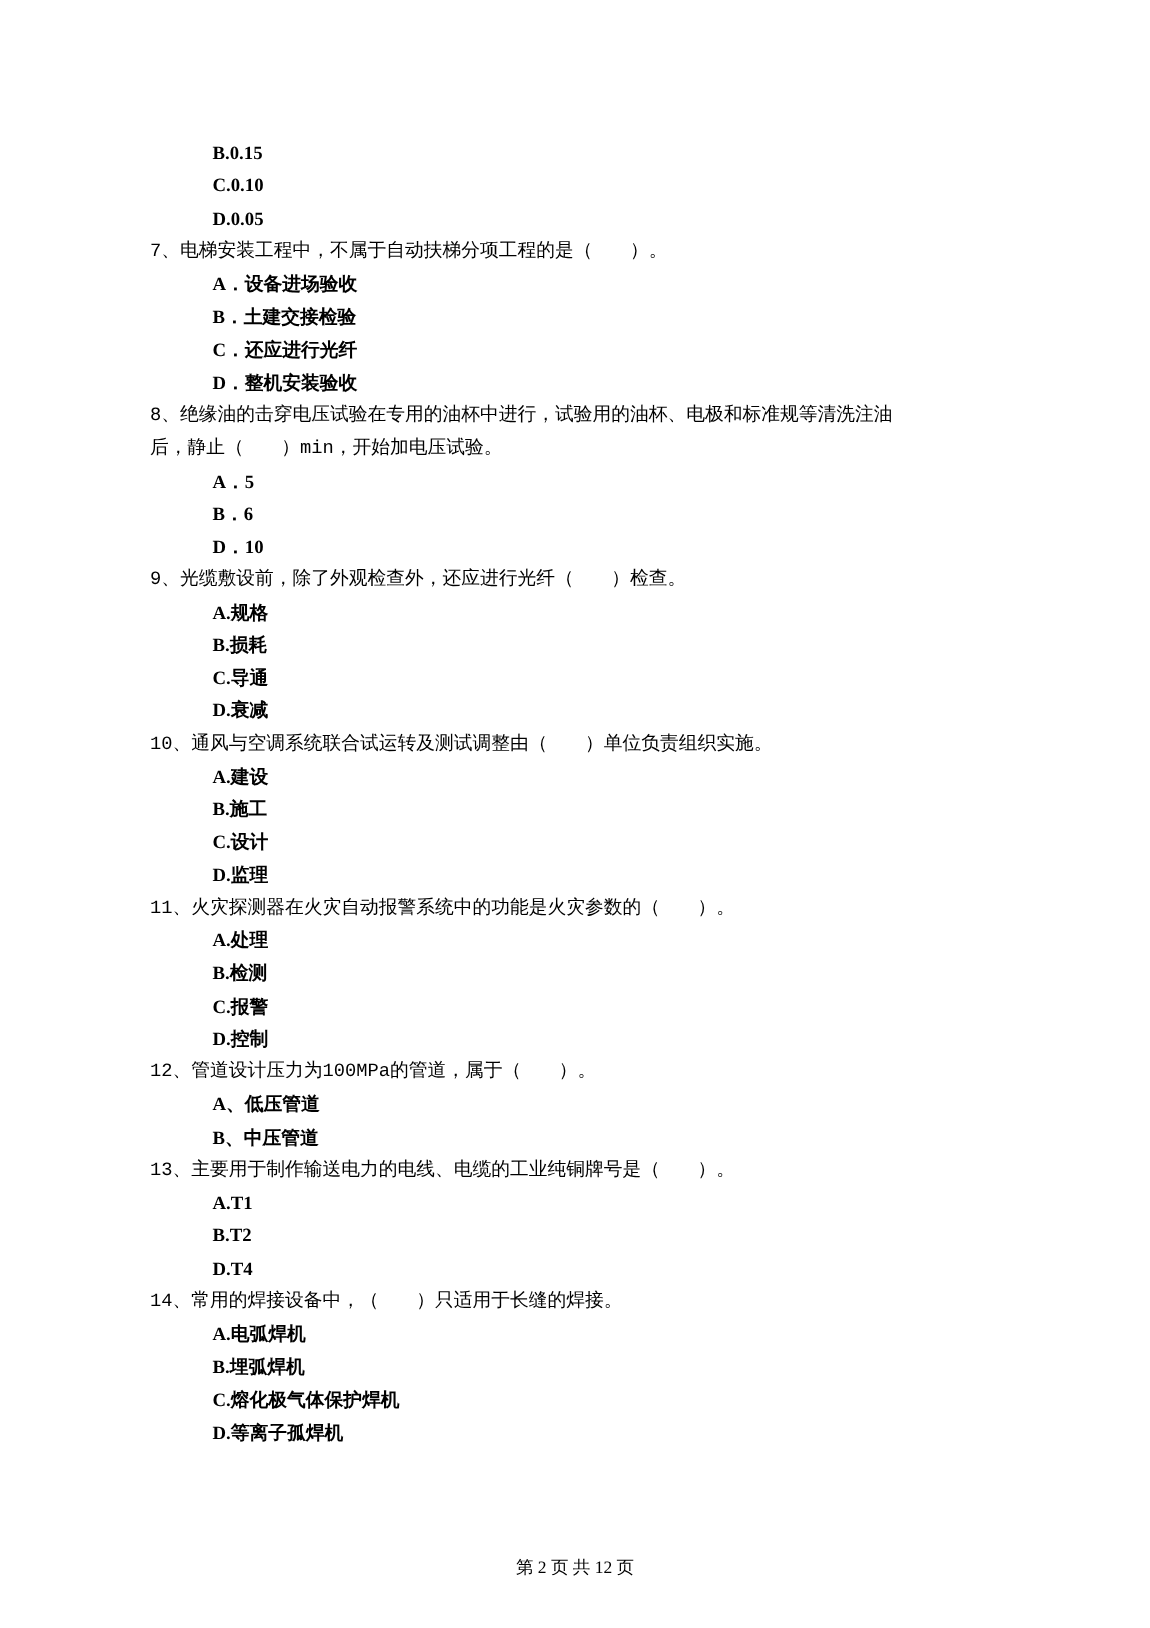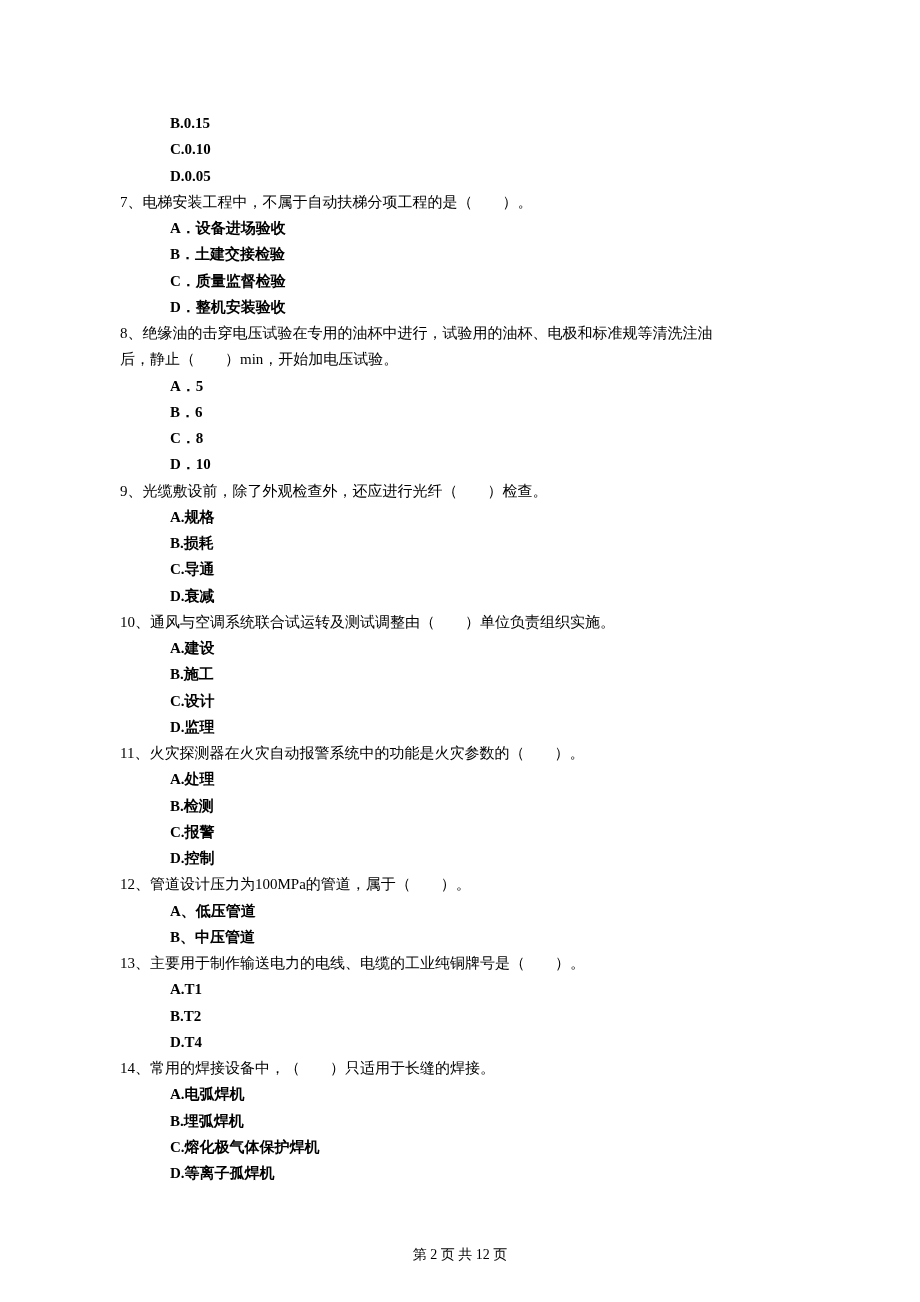--- a/index.html
+++ b/index.html
@@ -17,20 +17,21 @@
     padding: 110px 120px 40px 120px;
     box-sizing: border-box;
     position: relative;
   }
   .option {
     padding-left: 50px;
     font-weight: bold;
   }
   .question {
     padding-left: 0;
+    font-family: Liberation Mono, monospace;
   }
   .footer {
     position: absolute;
     bottom: 35px;
     left: 0;
     width: 920px;
     text-align: center;
     font-size: 14px;
   }
 </style>
@@ -39,28 +40,27 @@
 
 <div class="page">
 
   <div class="option">B.0.15</div>
   <div class="option">C.0.10</div>
   <div class="option">D.0.05</div>
 
   <div class="question">7、电梯安装工程中，不属于自动扶梯分项工程的是（　　）。</div>
   <div class="option">A．设备进场验收</div>
   <div class="option">B．土建交接检验</div>
-  <div class="option">C．质量监督检验</div>
+  <div class="option">C．还应进行光纤</div>
   <div class="option">D．整机安装验收</div>
 
   <div class="question">8、绝缘油的击穿电压试验在专用的油杯中进行，试验用的油杯、电极和标准规等清洗注油</div>
   <div class="question">后，静止（　　）min，开始加电压试验。</div>
   <div class="option">A．5</div>
   <div class="option">B．6</div>
-  <div class="option">C．8</div>
   <div class="option">D．10</div>
 
   <div class="question">9、光缆敷设前，除了外观检查外，还应进行光纤（　　）检查。</div>
   <div class="option">A.规格</div>
   <div class="option">B.损耗</div>
   <div class="option">C.导通</div>
   <div class="option">D.衰减</div>
 
   <div class="question">10、通风与空调系统联合试运转及测试调整由（　　）单位负责组织实施。</div>
   <div class="option">A.建设</div>

